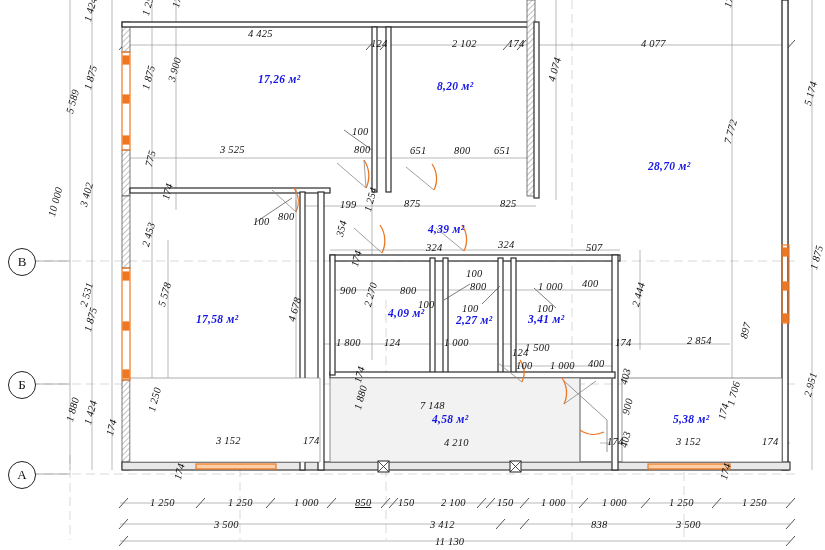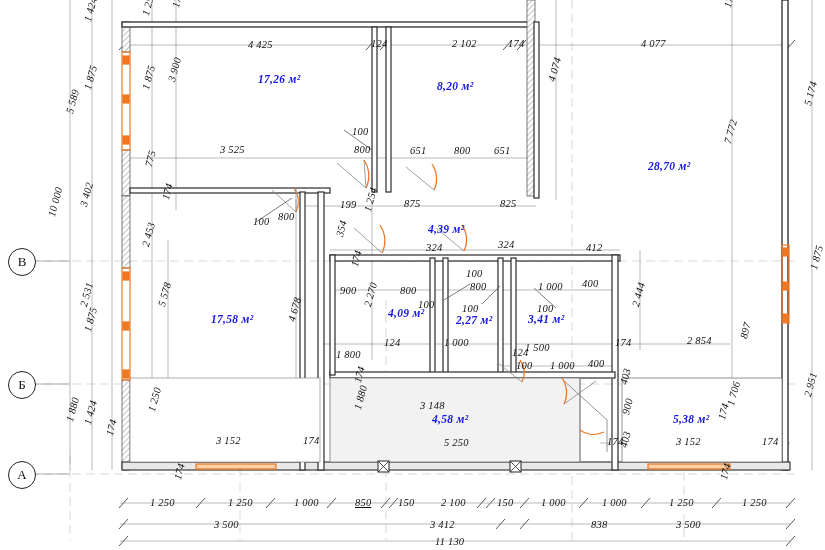--- a/index.html
+++ b/index.html
@@ -224,69 +224,69 @@
   </g>
 </svg>
 
 <div class="axis-lbl" style="left:8px;top:248px;">В</div>
 <div class="axis-lbl" style="left:8px;top:371px;">Б</div>
 <div class="axis-lbl" style="left:8px;top:461px;">А</div>
 
 <div class="area" style="left:258px;top:73px;">17,26 м²</div>
 <div class="area" style="left:437px;top:80px;">8,20 м²</div>
 <div class="area" style="left:648px;top:160px;">28,70 м²</div>
-<div class="area" style="left:211px;top:313px;text-align:center;">17,58 м²</div>
+<div class="area" style="left:196px;top:313px;text-align:center;">17,58 м²</div>
 <div class="area" style="left:428px;top:223px;font-family:Liberation Serif, serif;">4,39 м²</div>
 <div class="area" style="left:388px;top:307px;">4,09 м²</div>
 <div class="area" style="left:456px;top:314px;">2,27 м²</div>
 <div class="area" style="left:528px;top:313px;">3,41 м²</div>
 <div class="area" style="left:432px;top:413px;">4,58 м²</div>
 <div class="area" style="left:673px;top:413px;">5,38 м²</div>
 
 <div id="dims">
-      <div class="lbl" style="left: 248px; top: 39px;">4 425</div>
+      <div class="lbl" style="left: 248px; top: 28px;">4 425</div>
       <div class="lbl" style="left: 371px; top: 38px;">124</div>
       <div class="lbl" style="left: 452px; top: 38px;">2 102</div>
       <div class="lbl" style="left: 508px; top: 38px;">174</div>
       <div class="lbl" style="left: 641px; top: 38px;">4 077</div>
       <div class="lbl" style="left: 220px; top: 144px;">3 525</div>
       <div class="lbl" style="left: 354px; top: 144px;">800</div>
       <div class="lbl" style="left: 352px; top: 126px;">100</div>
       <div class="lbl" style="left: 410px; top: 145px;">651</div>
       <div class="lbl" style="left: 454px; top: 145px;">800</div>
       <div class="lbl" style="left: 494px; top: 145px;">651</div>
       <div class="lbl" style="left: 340px; top: 199px;">199</div>
       <div class="lbl" style="left: 404px; top: 198px;">875</div>
       <div class="lbl" style="left: 500px; top: 198px;">825</div>
       <div class="lbl" style="left: 278px; top: 211px;">800</div>
       <div class="lbl" style="left: 253px; top: 216px;">100</div>
       <div class="lbl" style="left: 426px; top: 242px;">324</div>
       <div class="lbl" style="left: 498px; top: 239px;">324</div>
-      <div class="lbl" style="left: 586px; top: 242px;">412</div>
+      <div class="lbl" style="left: 586px; top: 242px;">507</div>
       <div class="lbl" style="left: 340px; top: 285px;">900</div>
       <div class="lbl" style="left: 400px; top: 285px;">800</div>
       <div class="lbl" style="left: 466px; top: 268px;">100</div>
       <div class="lbl" style="left: 470px; top: 281px;">800</div>
       <div class="lbl" style="left: 538px; top: 281px;">1 000</div>
       <div class="lbl" style="left: 582px; top: 278px;">400</div>
       <div class="lbl" style="left: 418px; top: 299px;">100</div>
       <div class="lbl" style="left: 462px; top: 303px;">100</div>
       <div class="lbl" style="left: 537px; top: 303px;">100</div>
-      <div class="lbl" style="left: 336px; top: 337px; margin-top: 12px;">1 800</div>
+      <div class="lbl" style="left: 336px; top: 337px;">1 800</div>
       <div class="lbl" style="left: 384px; top: 337px;">124</div>
       <div class="lbl" style="left: 444px; top: 337px;">1 000</div>
       <div class="lbl" style="left: 525px; top: 336px; margin-top: 6px;">1 500</div>
       <div class="lbl" style="left: 615px; top: 337px;">174</div>
       <div class="lbl" style="left: 687px; top: 335px;">2 854</div>
       <div class="lbl" style="left: 512px; top: 347px;">124</div>
       <div class="lbl" style="left: 516px; top: 360px;">100</div>
       <div class="lbl" style="left: 550px; top: 360px;">1 000</div>
       <div class="lbl" style="left: 588px; top: 358px;">400</div>
-      <div class="lbl" style="left: 420px; top: 400px;">3 148</div>
-      <div class="lbl" style="left: 444px; top: 437px;">5 250</div>
+      <div class="lbl" style="left: 420px; top: 400px;">7 148</div>
+      <div class="lbl" style="left: 444px; top: 437px;">4 210</div>
       <div class="lbl" style="left: 216px; top: 435px;">3 152</div>
       <div class="lbl" style="left: 303px; top: 435px;">174</div>
       <div class="lbl" style="left: 676px; top: 436px;">3 152</div>
       <div class="lbl" style="left: 607px; top: 436px;">174</div>
       <div class="lbl" style="left: 762px; top: 436px;">174</div>
       <div class="lbl" style="left: 150px; top: 497px;">1 250</div>
       <div class="lbl" style="left: 228px; top: 497px;">1 250</div>
       <div class="lbl" style="left: 294px; top: 497px;">1 000</div>
       <div class="lbl" style="left: 355px; top: 497px; text-decoration: underline;">850</div>
       <div class="lbl" style="left: 398px; top: 497px;">150</div>

